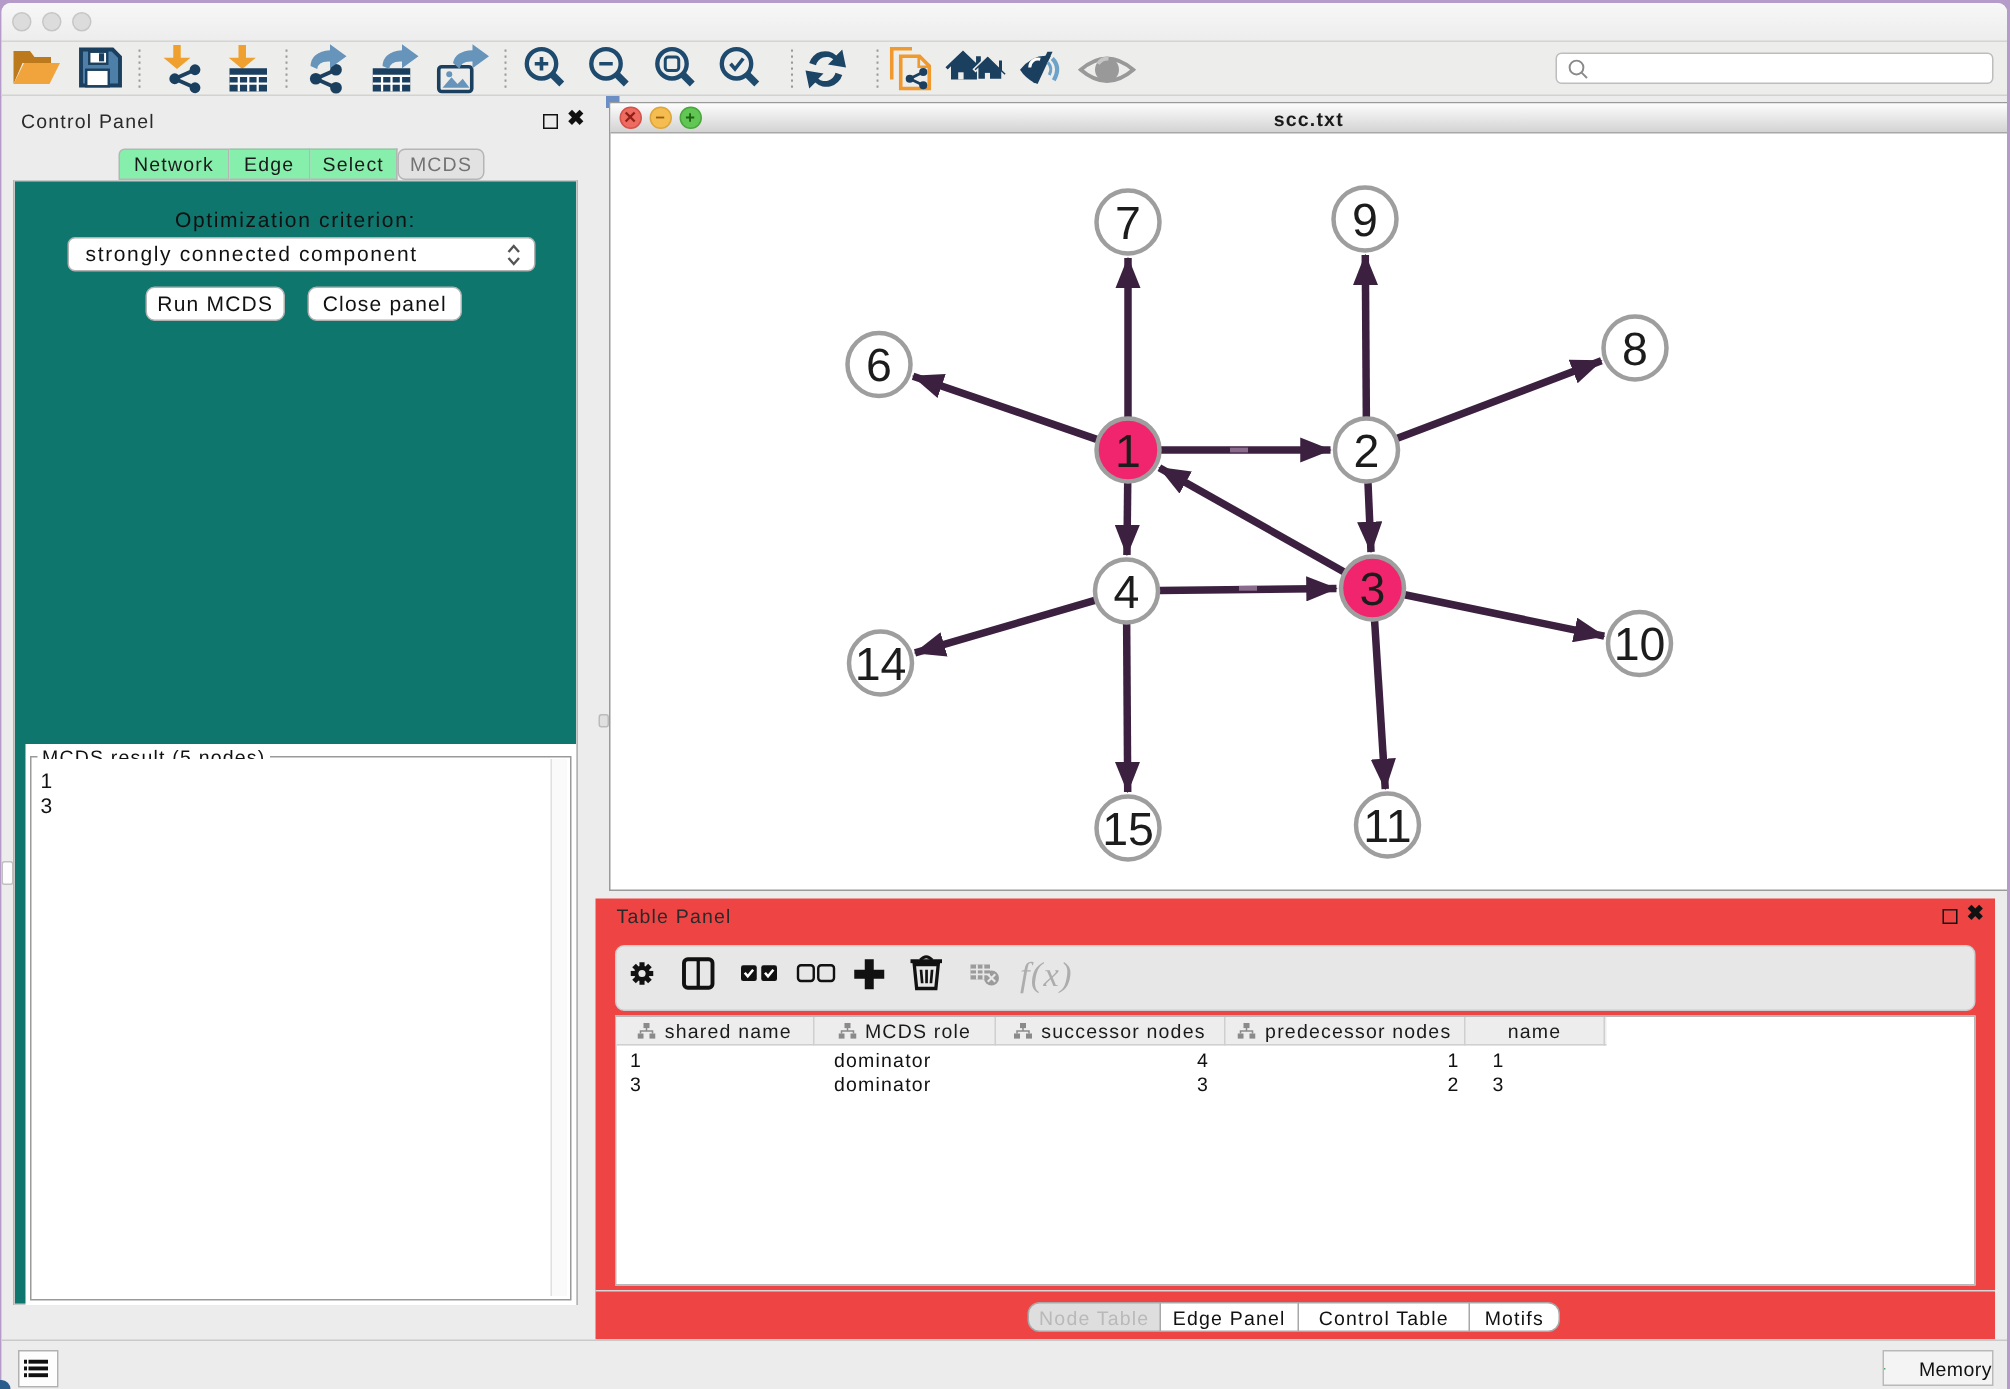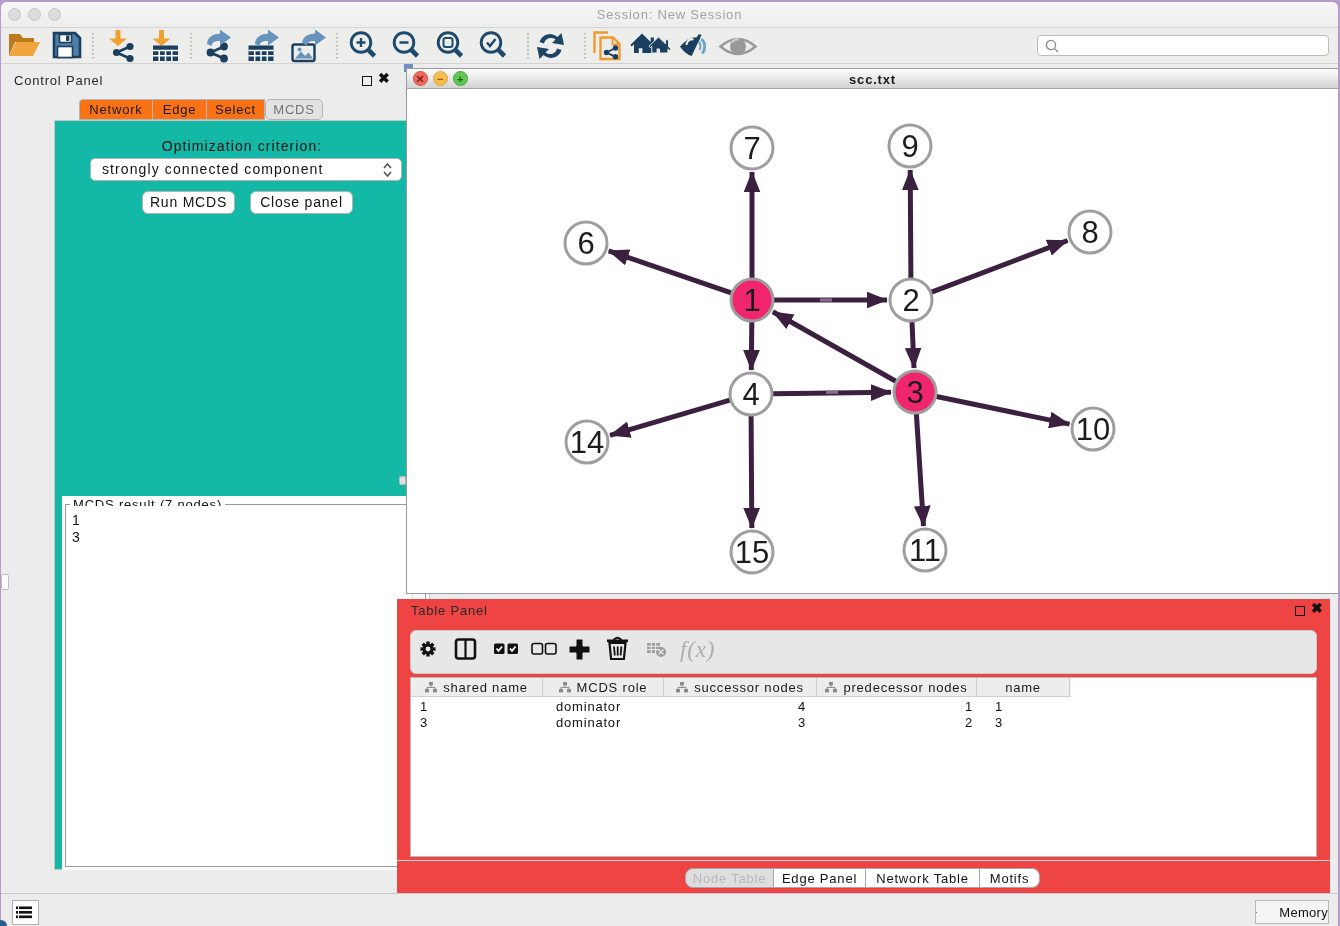--- a/index.html
+++ b/index.html
@@ -12,23 +12,23 @@
 #titlebar .t1{left:7px;} #titlebar .t2{left:27px;} #titlebar .t3{left:47px;}
 #title-text { position:absolute; top:5px; left:0; width:100%; text-align:center; font-size:13px; color:#a2a2a2; }
 
 #toolbar { position:absolute; left:0; top:26px; width:100%; height:36px; background:#ededeb; border-bottom:1px solid #d2d2d2; }
 #searchbox { position:absolute; left:1036px; top:7px; width:292px; height:21px; background:#fff; border:1px solid #bdbdbd; border-radius:4px; }
 
 #cpanel { position:absolute; left:0; top:63px; width:392px; height:828px; background:#ececec; }
 #cpanel-title { position:absolute; left:13px; top:8px; font-size:13px; color:#2a2a2a; }
 .wbtn-sq { position:absolute; top:11px; width:10px; height:10px; border:1.5px solid #111; }
 .wbtn-x { position:absolute; top:5px; font-size:14px; font-weight:bold; color:#111; }
-#cp-content { position:absolute; left:8px; top:55px; width:376px; height:750px; background:#14b8a6; border:1px solid #c8c8c8;margin-left:45px; }
+#cp-content { position:absolute; left:8px; top:55px; width:376px; height:750px; background:#0f766e; border:1px solid #c8c8c8; }
 .tabs { position:absolute; top:34px; left:78px; z-index:5; white-space:nowrap; }
-.tab { display:inline-block; box-sizing:border-box; height:21px; line-height:20px; font-size:13px; text-align:center; color:#1a1a1a; background:#f97316; border:1px solid #b5b5b5; border-left:none; vertical-align:top; }
+.tab { display:inline-block; box-sizing:border-box; height:21px; line-height:20px; font-size:13px; text-align:center; color:#1a1a1a; background:#86efac; border:1px solid #b5b5b5; border-left:none; vertical-align:top; }
 .tab.first { border-left:1px solid #b5b5b5; border-radius:4px 0 0 0; }
 .tab.sel { background:#e2e2e2; color:#737373; border-radius:5px; border-left:1px solid #b5b5b5; }
 #opt-label { position:absolute; left:0; top:17px; width:100%; text-align:center; font-size:14px; letter-spacing:1.1px; color:#111; }
 #combo { position:absolute; left:35px; top:37px; width:312px; height:23px; background:#fff; border:1px solid #b2b2b2; border-radius:5px; font-size:14px; letter-spacing:1.1px; color:#111; line-height:21px; padding-left:11px; }
 .btn { position:absolute; top:70px; height:23px; background:#fff; border:1px solid #b2b2b2; border-radius:6px; font-size:14px; color:#111; text-align:center; line-height:21px; }
 #mcds-box { position:absolute; left:7px; top:375px; width:367px; height:374px; background:#fff; }
 #mcds-border { position:absolute; left:3px; top:8px; width:361px; height:363px; border:1px solid #9a9a9a; }
 #mcds-title { position:absolute; left:8px; top:1px; background:#fff; padding:0 3px; font-size:13px; color:#111; }
 #mcds-list { position:absolute; left:5px; top:10px; width:357px; height:359px; background:#fff; font-size:14px; color:#111; padding:6px 0 0 5px; line-height:16.5px; }
 #mcds-sb { position:absolute; right:6px; top:10px; width:11px; height:358px; background:#fafafa; border-left:1px solid #e0e0e0; }
@@ -58,21 +58,20 @@
 #statusbar { position:absolute; left:0; top:891px; width:1337px; height:33px; background:#ececec; border-top:1px solid #c9c9c9; }
 #listbtn { position:absolute; left:11px; top:6px; width:27px; height:25px; background:#fdfdfd; border:1px solid #b1b1b1; }
 #membtn { position:absolute; left:1254px; top:6px; width:74px; height:24px; background:#f4f4f4; border:1px solid #b9b9b9; font-size:13px; letter-spacing:0.3px; color:#111; white-space:nowrap; display:flex; align-items:center; justify-content:center; gap:22px; }
 </style></head>
 <body>
 <div id="app">
   <div id="titlebar">
     <div class="tl t1"></div>
       <div class="tl t2"></div>
       <div class="tl t3"></div>
-    <div id="title-text">Session: New Session</div>
   </div>
   <div id="toolbar">
     <svg id="tbicons" width="780" height="36" viewBox="0 0 780 36" style="position:absolute;left:0;top:0">
       <g stroke="#9a9a9a" stroke-width="1.3" stroke-dasharray="1.5,2.5">
         <line x1="92" y1="5" x2="92" y2="32"></line>
           <line x1="190" y1="5" x2="190" y2="32"></line>
         <line x1="336" y1="5" x2="336" y2="32"></line>
           <line x1="527" y1="5" x2="527" y2="32"></line>
         <line x1="584" y1="5" x2="584" y2="32"></line>
       </g>
@@ -211,21 +210,21 @@
       <div id="combo">strongly connected component
         <svg width="11" height="16" viewBox="0 0 11 16" style="position:absolute;right:8px;top:3px">
           <path d="M2 6 L5.5 2 L9 6" fill="none" stroke="#555" stroke-width="1.6"></path>
           <path d="M2 10 L5.5 14 L9 10" fill="none" stroke="#555" stroke-width="1.6"></path>
         </svg>
       </div>
       <div class="btn" style="left:87px; width:93px;">Run MCDS</div>
       <div class="btn" style="left:195px; width:103px;">Close panel</div>
       <div id="mcds-box">
         <div id="mcds-border"></div>
-        <div id="mcds-title">MCDS result (7 nodes)</div>
+        <div id="mcds-title">MCDS result (5 nodes)</div>
         <div id="mcds-list">1<br>3</div>
         <div id="mcds-sb"></div>
       </div>
     </div>
   </div>
   <div id="vsplit-handle"></div>
   <div style="position:absolute; left:862px; top:585px; width:12px; height:6px; background:#e2e2e2; border:1px solid #c0c0c0; border-radius:2px;"></div>
   <div style="position:absolute; left:0px; top:572px; width:8px; height:16px; background:#fdfdfd; border:1px solid #c0c0c0; border-radius:2px;"></div>
 
   <div style="position:absolute; left:403px; top:62px; width:9px; height:4px; background:#6b8fc4;"></div>
@@ -418,21 +417,21 @@
       <div class="trow" style="top:36.5px; width:100%;">
         <span class="tcell" style="left:9px">3</span>
         <span class="tcell" style="left:145px">dominator</span>
         <span class="tcell" style="left:330px; width:65px; text-align:right">3</span>
         <span class="tcell" style="left:490px; width:72px; text-align:right">2</span>
         <span class="tcell" style="left:584px">3</span>
       </div>
     </div>
     <div style="position:absolute; left:0; top:261px; width:933px; height:1px; background:#d6d6d6;"></div>
     <div id="btabs">
-      <span class="btab first sel" style="width:89px">Node Table</span><span class="btab" style="width:92px">Edge Panel</span><span class="btab" style="width:114px">Network Table</span><span class="btab last" style="width:60px">Motifs</span>
+      <span class="btab first sel" style="width:89px">Node Table</span><span class="btab" style="width:92px">Edge Panel</span><span class="btab" style="width:114px">Control Table</span><span class="btab last" style="width:60px">Motifs</span>
     </div>
   </div>
 
   <div id="statusbar">
     <div id="listbtn">
       <svg width="25" height="23" viewBox="0 0 25 23">
         <g fill="#111">
           <rect x="6" y="5.5" width="13" height="2.6"></rect>
             <rect x="6" y="10" width="13" height="2.6"></rect>
             <rect x="6" y="14.5" width="13" height="2.6"></rect>

